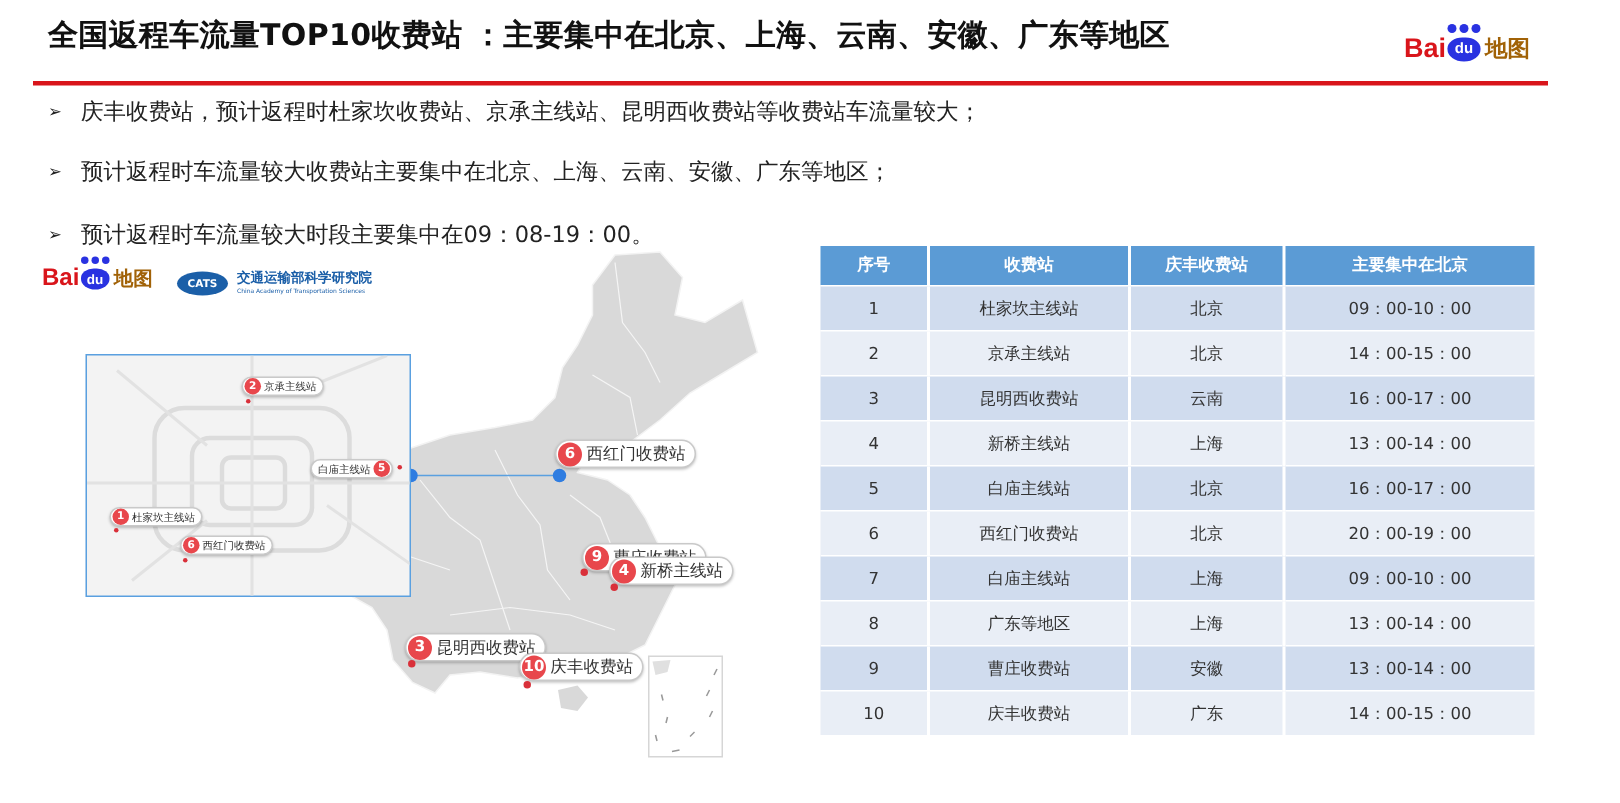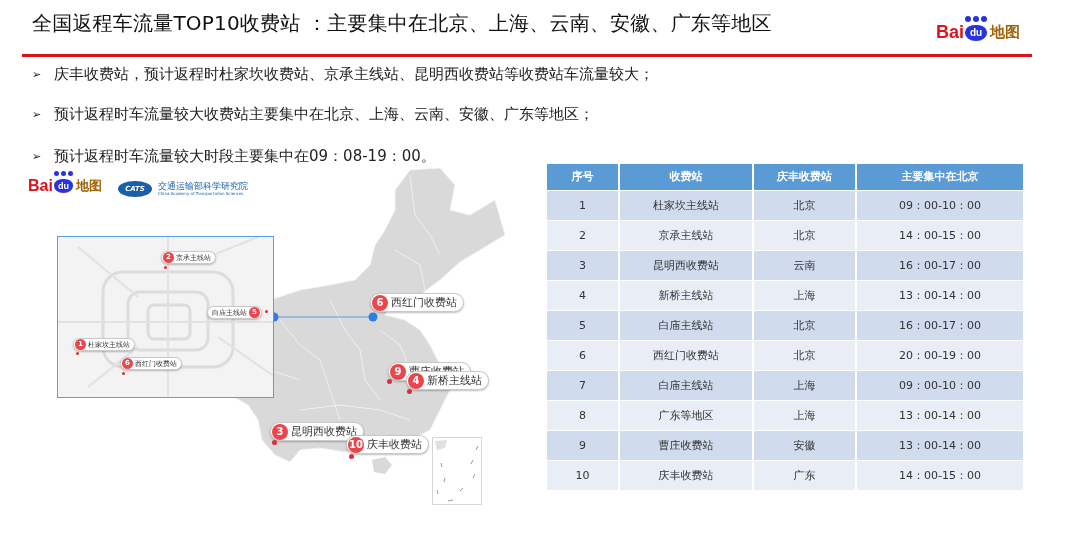--- a/index.html
+++ b/index.html
@@ -1,19 +1,19 @@
 <!DOCTYPE html>
 <html><head>
 <meta charset="utf-8">
 <style>
   * { box-sizing: border-box; margin: 0; padding: 0; }
   html, body { width: 1080px; height: 535px; background: #ffffff; overflow: hidden; }
   body { position: relative; font-family: "DejaVu Sans", "Liberation Sans", sans-serif; color: #111; }
 
-  .title { position: absolute; left: 32px; top: 10px; font-size: 20px; font-weight: normal; color: #111; letter-spacing: 0.2px; white-space: nowrap; }
+  .title { position: absolute; left: 32px; top: 10px; font-size: 20px; font-weight: bold; color: #111; letter-spacing: 0.2px; white-space: nowrap; }
   .title-rule { position: absolute; left: 22px; top: 54px; width: 1010px; height: 3px; background: #d9151b; }
 
   .baidu-logo { position: absolute; display: flex; align-items: center; font-family: "Liberation Sans", sans-serif; font-weight: bold; }
   .baidu-logo .bai { color: #d9151b; }
   .baidu-logo .paw { display: inline-block; position: relative; background: #2932e1; border-radius: 45% 45% 50% 50%; color: #fff; text-align: center; font-weight: bold; }
   .baidu-logo .dots { position: absolute; left: 0; right: 0; display: flex; justify-content: center; gap: 2px; }
   .baidu-logo .dots i { display: block; background: #2932e1; border-radius: 50%; }
   .baidu-logo .ditu { color: #a16207; margin-left: 2px; }
 
   .logo-top { left: 936px; top: 22px; font-size: 18px; }
@@ -22,22 +22,22 @@
   .logo-top .dots i { width: 6px; height: 6px; }
   .logo-top .ditu { font-size: 15px; }
 
   .logo-map { left: 28px; top: 177px; font-size: 16px; }
   .logo-map .paw { width: 19px; height: 14px; font-size: 9px; line-height: 14px; margin: 0 1px; }
   .logo-map .dots { top: -8px; }
   .logo-map .dots i { width: 5px; height: 5px; }
   .logo-map .ditu { font-size: 13px; }
 
   .cats { position: absolute; left: 118px; top: 181px; display: flex; align-items: center; gap: 6px; }
-  .cats-emblem { width: 34px; height: 16px; border-radius: 50%; background: #1b5fa8; color: #fff; font-size: 7px; font-style: italic; font-weight: bold; text-align: center; line-height: 16px; }
-  .cats-text .cn { font-size: 9px; font-weight: normal; color: #1b5fa8; line-height: 10px; }
+  .cats-emblem { width: 34px; height: 16px; border-radius: 50%; background: #1b5fa8; color: #fff; font-size: 7px; font-weight: bold; text-align: center; line-height: 16px; }
+  .cats-text .cn { font-size: 9px; font-weight: bold; color: #1b5fa8; line-height: 10px; }
   .cats-text .en { font-size: 4px; color: #1b5fa8; line-height: 6px; }
 
   .bullets { position: absolute; left: 32px; top: 62px; }
   .bullet { position: absolute; left: 0; display: flex; align-items: center; white-space: nowrap; font-size: 15px; color: #222; }
   .bullet .arrow { width: 22px; font-size: 11px; color: #222; }
   .bullet:nth-child(1) { top: 3px; }
   .bullet:nth-child(2) { top: 43px; }
   .bullet:nth-child(3) { top: 85px; }
 
   

